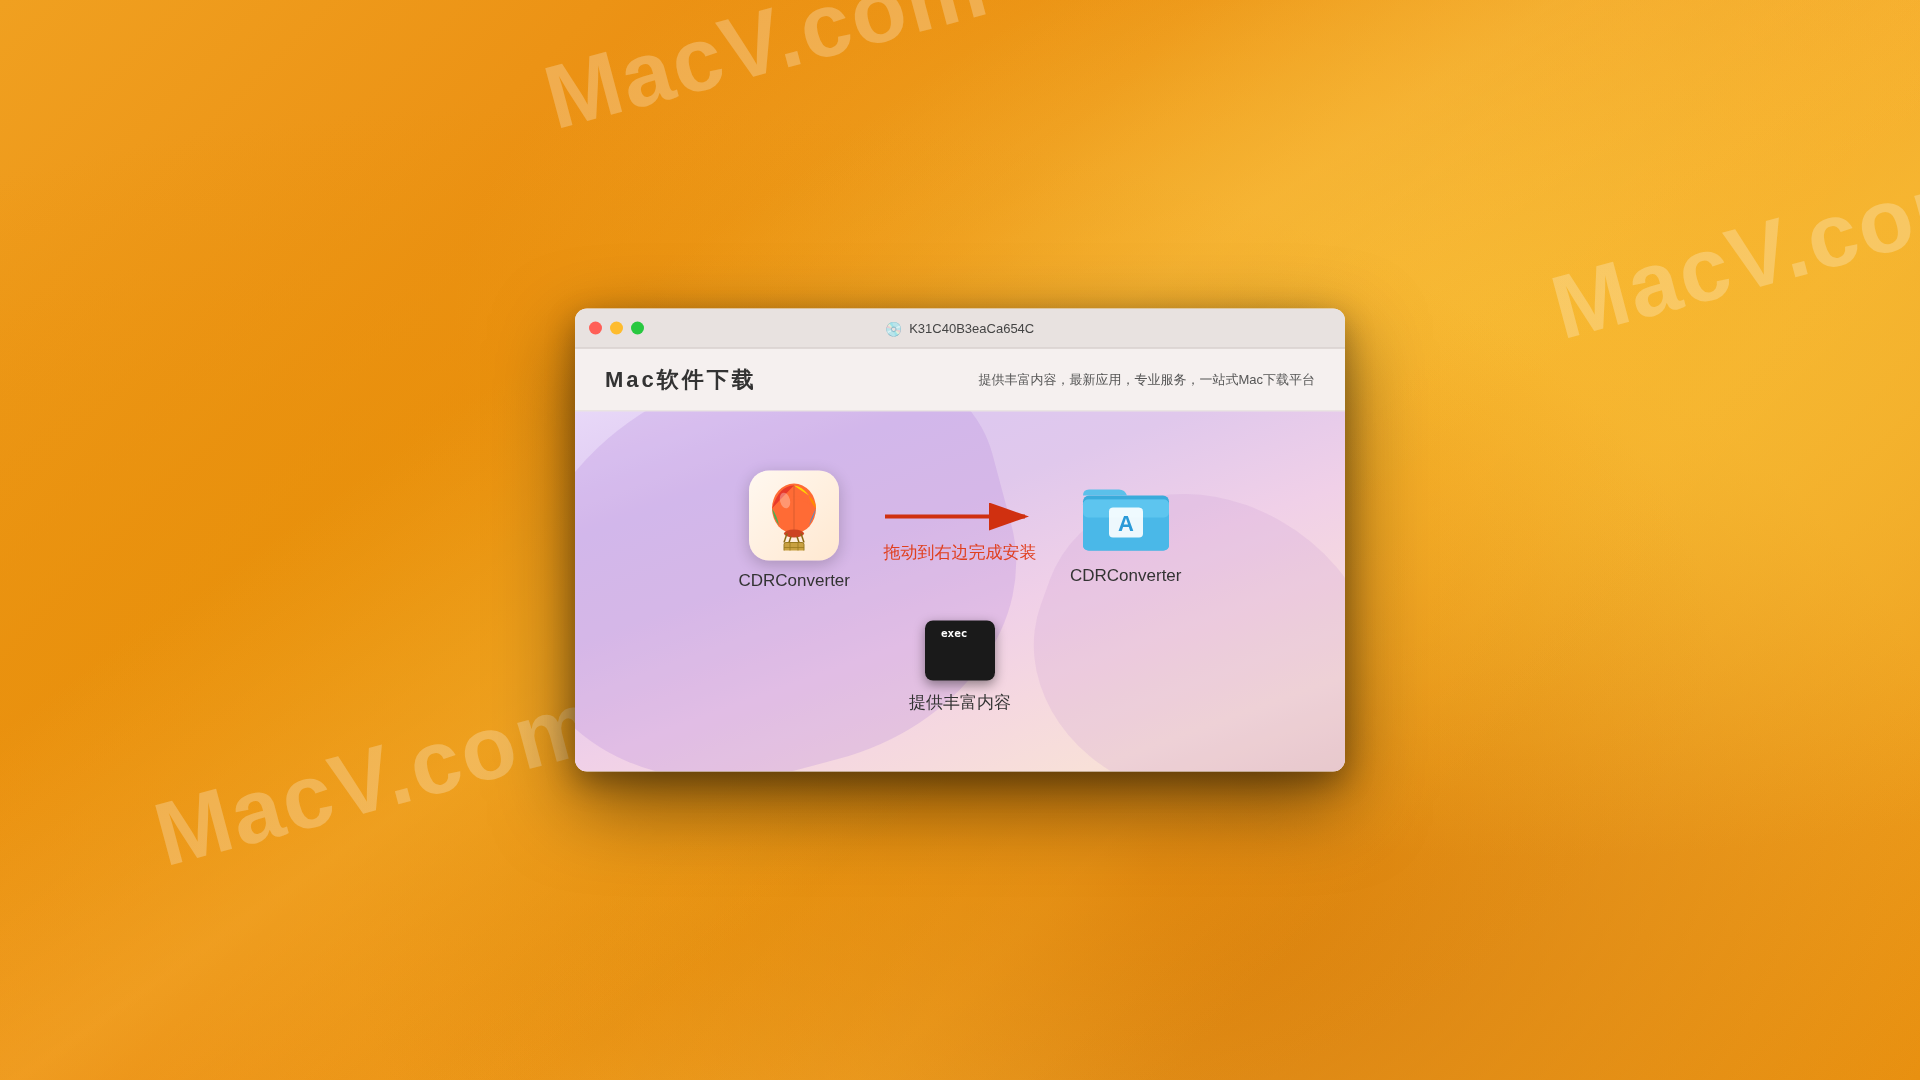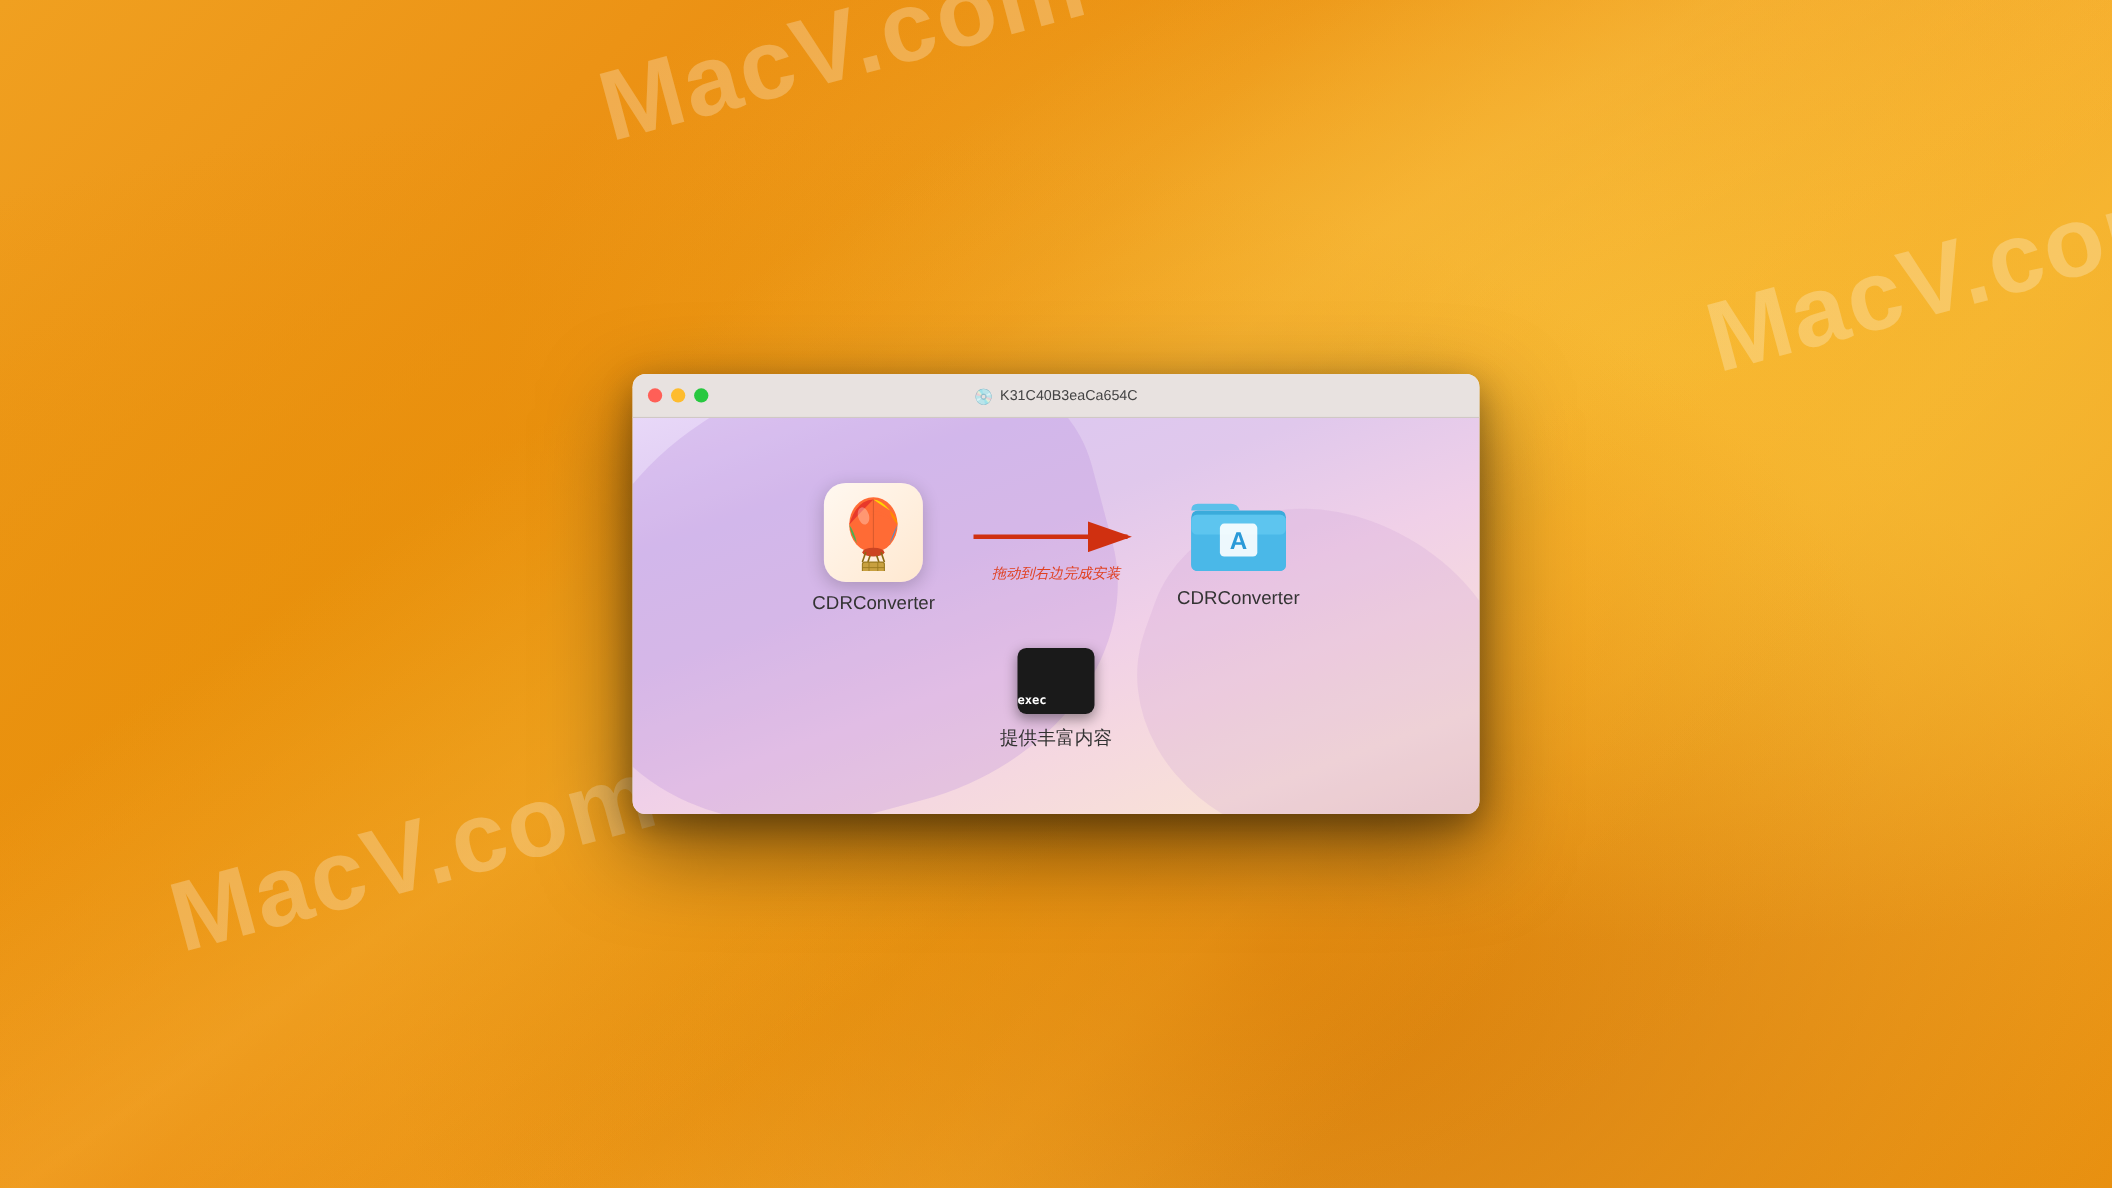--- a/index.html
+++ b/index.html
@@ -268,22 +268,22 @@
     }
 
     .exec-icon {
       width: 70px;
       height: 60px;
       background: #1a1a1a;
       border-radius: 8px;
       display: flex;
       flex-direction: column;
       align-items: flex-start;
-      justify-content: flex-end;
-      padding: 6px 0;
+      justify-content: flex-start;
+      padding: 6px 16px;
       box-shadow: 0 4px 12px rgba(0,0,0,0.4);
     }
 
     .exec-text {
       font-size: 11px;
       color: #ffffff;
       font-weight: 600;
       font-family: monospace;
     }
 
@@ -313,20 +313,24 @@
       <div class="traffic-light traffic-light-close"></div>
       <div class="traffic-light traffic-light-minimize"></div>
       <div class="traffic-light traffic-light-maximize"></div>
     </div>
     <div class="window-title">
       <span class="window-title-icon">💿</span>
       <span>K31C40B3eaCa654C</span>
     </div>
   </div>
 
+  <div class="header-bar">
+    <div class="header-brand">Mac软件下载</div>
+    <div class="header-slogan">提供丰富内容，最新应用，专业服务，一站式Mac下载平台</div>
+  </div>
 
   <div class="dmg-area">
 
     <div class="install-section">
       <div class="install-row">
 
         <div class="app-icon-wrapper">
           <div class="app-icon">
 
             <svg class="balloon-svg" viewBox="0 0 70 70">
@@ -371,21 +375,21 @@
         <div class="arrow-container" style="position:relative; display:flex; flex-direction:column; align-items:center;">
 
           <svg class="arrow-svg" viewBox="0 0 160 40">
             <defs>
               <marker id="arrowhead" markerWidth="10" markerHeight="7" refX="9" refY="3.5" orient="auto">
                 <polygon points="0 0, 10 3.5, 0 7" fill="#d03010"></polygon>
               </marker>
             </defs>
             <line x1="5" y1="20" x2="145" y2="20" stroke="#d03010" stroke-width="4" marker-end="url(#arrowhead)"></line>
           </svg>
-          <div style="color:#e04020; font-size:13px; font-weight:500; margin-top:4px;font-style:italic;">拖动到右边完成安装</div>
+          <div style="color:#e04020; font-size:17px; font-weight:500; margin-top:4px;">拖动到右边完成安装</div>
         </div>
 
         <div class="folder-icon-wrapper">
           <svg class="folder-icon" viewBox="0 0 90 80">
 
             <rect x="2" y="20" width="86" height="55" rx="6" ry="6" fill="#3aabdb"></rect>
 
             <path d="M2 20 Q2 14 8 14 L38 14 Q44 14 46 20 L2 20Z" fill="#5bc0ea"></path>
 
             <rect x="2" y="24" width="86" height="51" rx="5" ry="5" fill="#4ab8e8"></rect>

